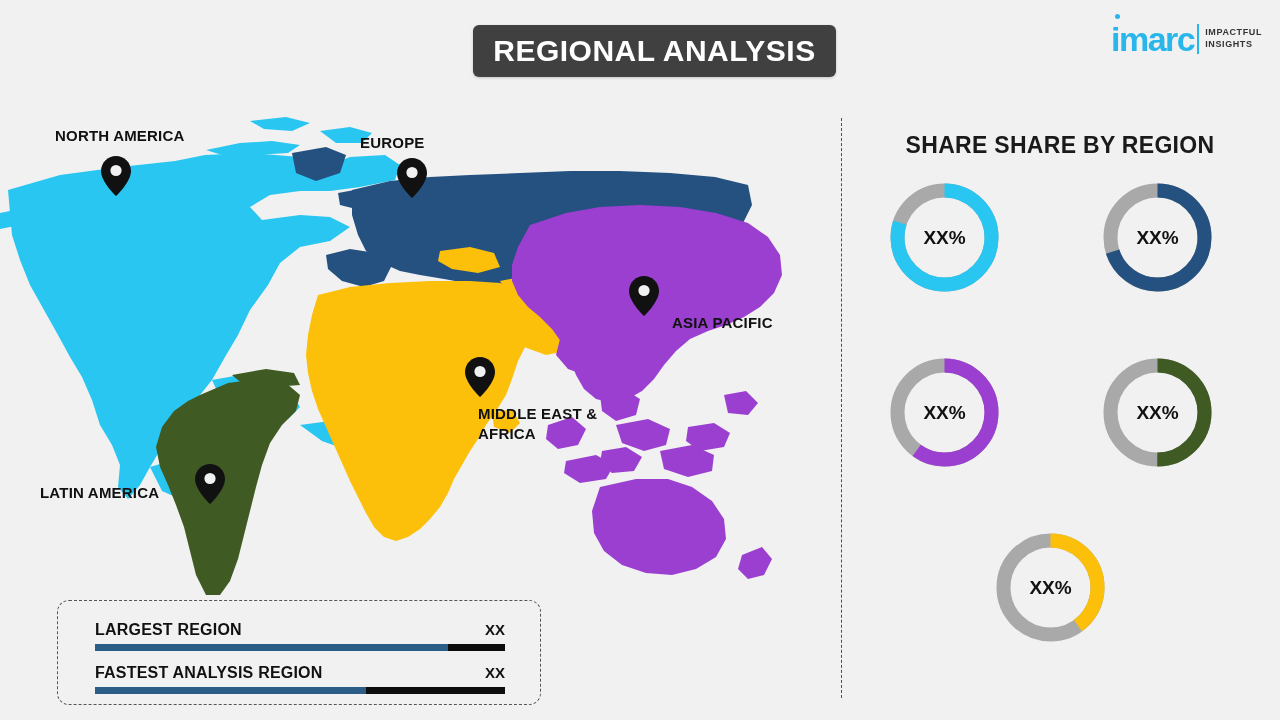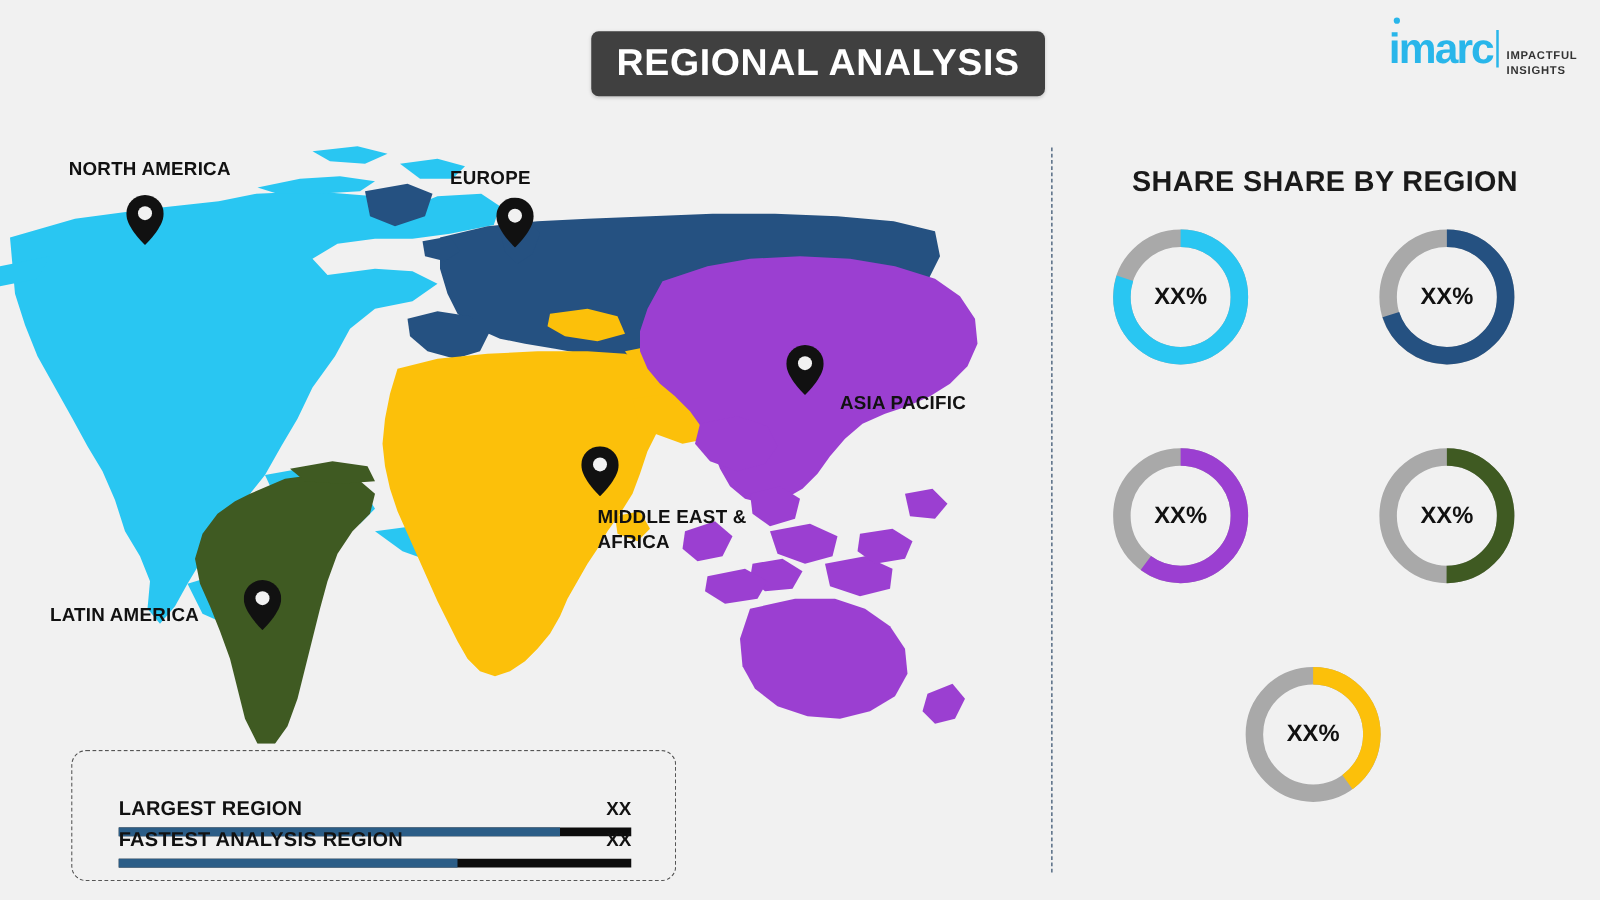--- a/index.html
+++ b/index.html
@@ -29,21 +29,21 @@
   .logo-word {
     position: relative;
     font-size: 34px; font-weight: 700; color: #29b6ea;
     letter-spacing: -1.5px; line-height: 34px;
   }
   .logo-dot {
     position: absolute; left: 4px; top: -8px;
     width: 5px; height: 5px; border-radius: 50%; background: #29b6ea;
   }
   .logo-bar { width: 2px; height: 30px; background: #29b6ea; margin: 2px 6px 0 3px; }
-  .logo-tag { margin-top: 16px; line-height: 12px; }
+  .logo-tag { margin-top: 4px; line-height: 12px; }
   .logo-tag div { font-size: 9px; font-weight: 700; color: #333; letter-spacing: .6px; }
 
   
   .divider {
     position: absolute; left: 841px; top: 118px;
     width: 0; height: 580px;
     border-left: 1px dashed #36506e;
   }
 
   
@@ -61,21 +61,21 @@
 
   
   .legend-box {
     position: absolute; left: 57px; top: 600px;
     width: 484px; height: 105px;
     border: 1px dashed #555;
     border-radius: 12px;
     background: transparent;
   }
   .legend-row { position: absolute; left: 37px; width: 410px; }
-  .legend-row.r1 { top: 20px; margin-top: 18px; }
+  .legend-row.r1 { top: 20px; }
   .legend-row.r2 { top: 63px; }
   .legend-top { display: flex; justify-content: space-between; align-items: baseline; }
   .legend-name { font-size: 16px; font-weight: 700; color: #111; letter-spacing: .2px; }
   .legend-val { font-size: 15px; font-weight: 700; color: #111; }
   .legend-bar { margin-top: 5px; height: 7px; width: 100%; background: #0d0d0d; position: relative; }
   .legend-bar i { position: absolute; left: 0; top: 0; height: 100%; background: #2b5d87; display: block; }
 
   
   .right-title {
     position: absolute; left: 860px; top: 132px; width: 400px;

